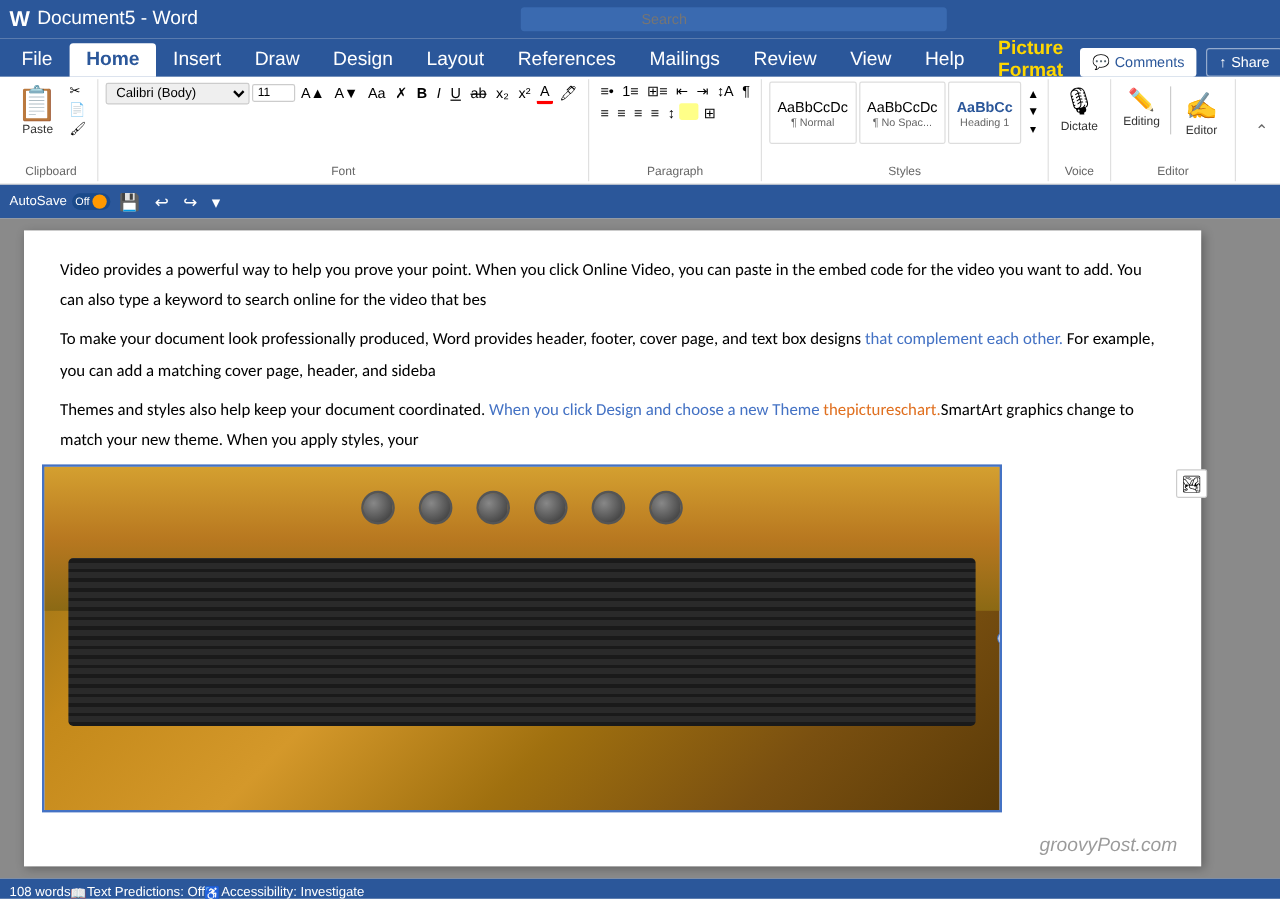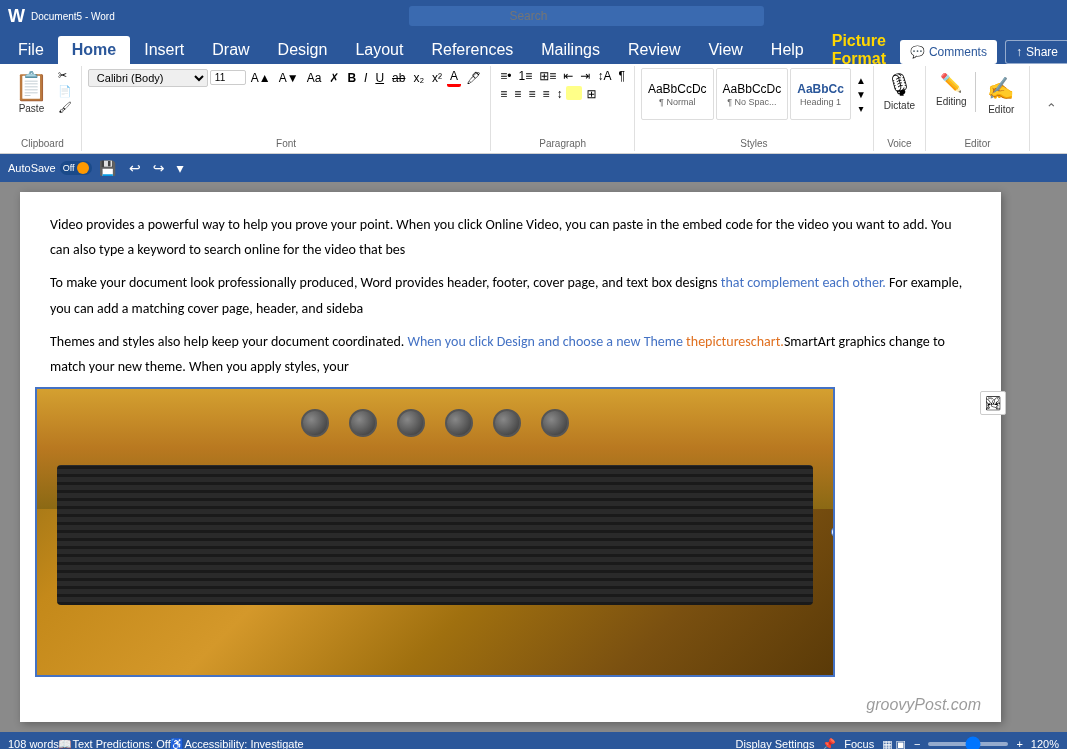--- a/index.html
+++ b/index.html
@@ -19,21 +19,21 @@
     .titlebar-center { flex: 1; display: flex; justify-content: center; }
     .titlebar-search {
       background: #3a6ab0;
       border: none;
       border-radius: 3px;
       color: white;
       padding: 3px 100px;
       font-size: 12px;
     }
     .titlebar-right { display: flex; align-items: center; gap: 8px; }
-    .titlebar-title { font-size: 10px; color: white; }
+    .titlebar-title { font-size: 16px; color: white; }
     .win-btn { background: none; border: none; color: white; font-size: 14px; cursor: pointer; padding: 2px 6px; }
     .user-area { display: flex; align-items: center; gap: 5px; color: white; font-size: 12px; }
     .user-avatar { width: 24px; height: 24px; border-radius: 50%; background: #ccc; overflow: hidden; display: flex; align-items: center; justify-content: center; font-size: 10px; }
 
     
     .ribbon-tabs {
       background: #2b579a;
       display: flex;
       align-items: flex-end;
       padding: 0 0 0 4px;
@@ -566,23 +566,13 @@
 </div>
 
 <div class="statusbar">
   <div class="statusbar-left">
     <span>108 words</span>
     <span>📖</span>
     <span>Text Predictions: Off</span>
     <span>♿</span>
     <span>Accessibility: Investigate</span>
   </div>
-  <div class="statusbar-right">
-    <span style="cursor:pointer;">Display Settings</span>
-    <span>📌</span>
-    <span style="cursor:pointer;">Focus</span>
-    <span>▦ ▣</span>
-    <span>−</span>
-    <input type="range" class="zoom-slider" min="10" max="200" value="120" style="">
-    <span>+</span>
-    <span>120%</span>
-  </div>
 </div>
 
 </body></html>

